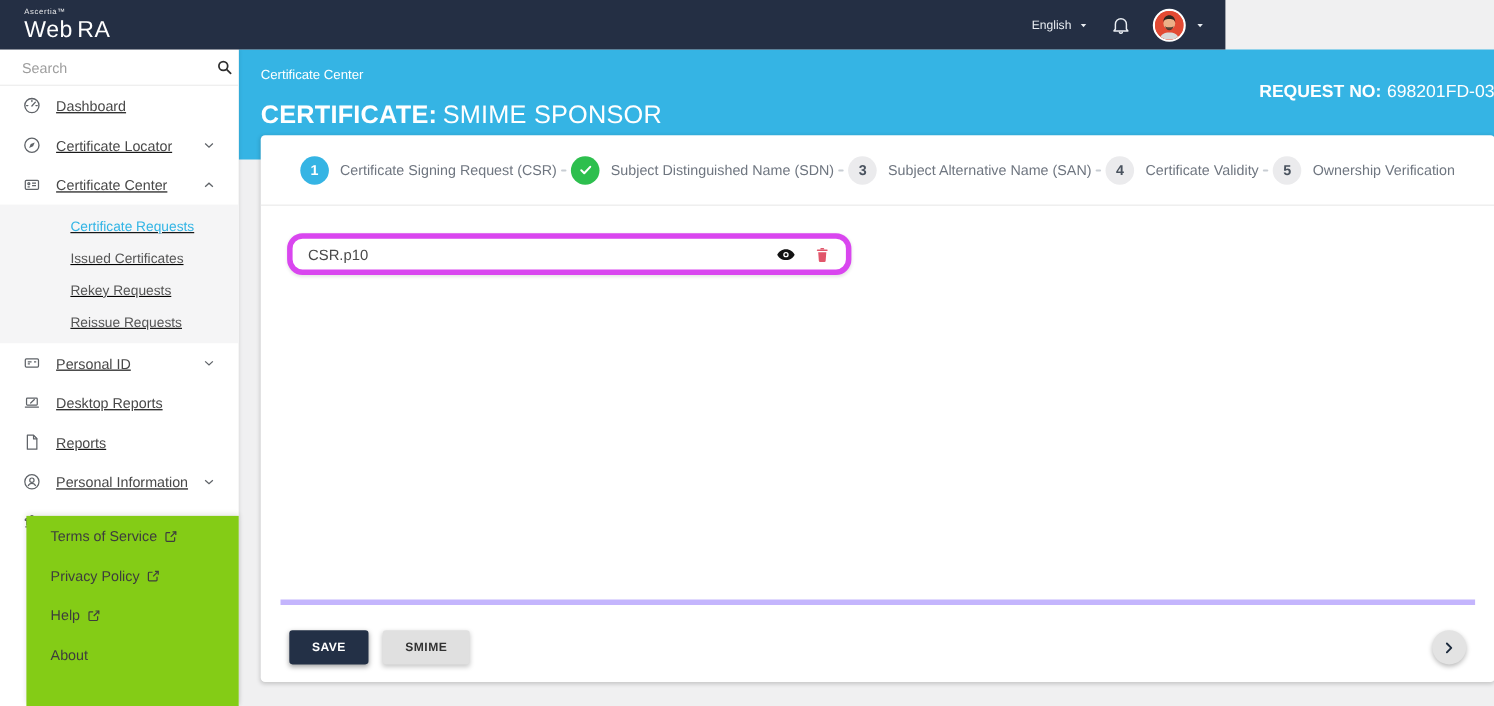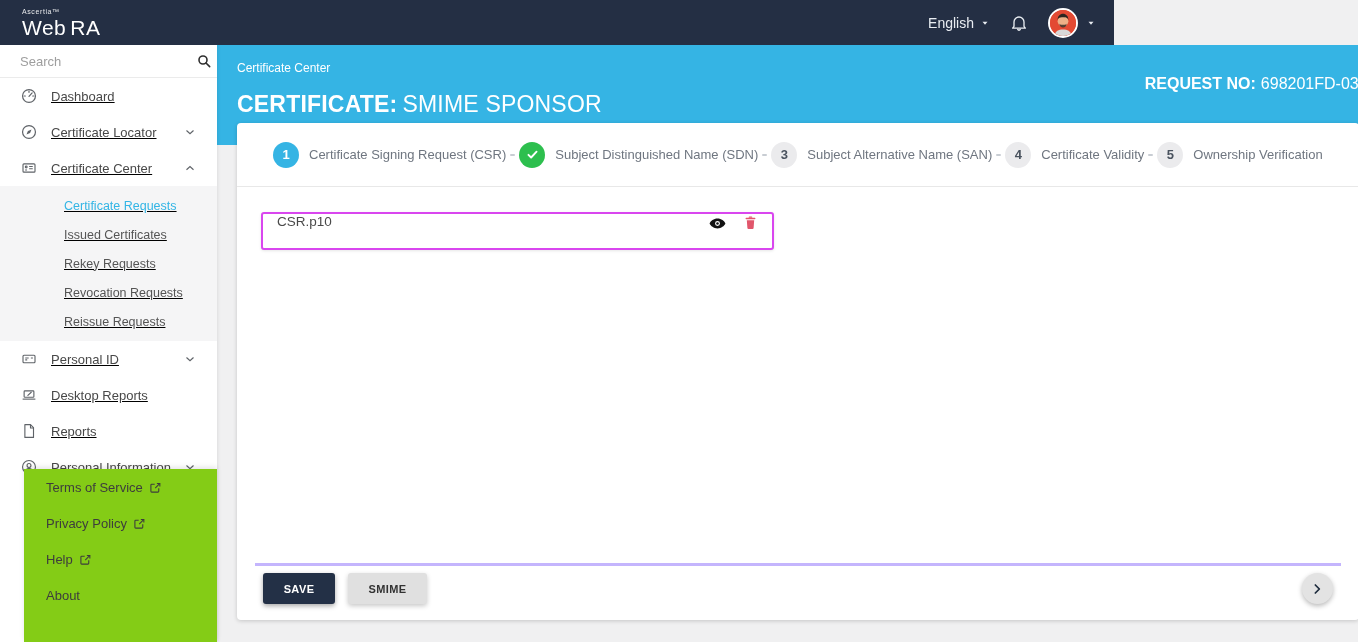--- a/index.html
+++ b/index.html
@@ -7,21 +7,21 @@
               font-family:"Liberation Sans", sans-serif; }
 
   
   .topbar { position:absolute; top:0; left:0; width:1114px; height:45px;
             background:#242f44; display:flex; align-items:center; padding:0 18px 0 22px; z-index:30; }
   .brand { display:flex; flex-direction:column; line-height:1; cursor:pointer; }
   .brand-small { color:#ffffff; font-size:7px; letter-spacing:.6px; margin-bottom:2px; opacity:.9; }
   .brand-main { color:#ffffff; font-size:21px; font-weight:400; letter-spacing:.5px; }
   .brand-main .ra { margin-left:4px; font-weight:300; }
   .topbar-right { margin-left:auto; display:flex; align-items:center; gap:19px; }
-  .lang { display:flex; align-items:center; gap:6px; color:#e9edf2; font-size:14px; cursor:pointer; }
+  .lang { display:flex; align-items:center; gap:6px; color:#e9edf2; font-size:11px; cursor:pointer; }
   .caret { width:10px; height:10px; color:#e9edf2; }
   .bell { width:20px; height:20px; color:#e9edf2; cursor:pointer; }
   .avatar-wrap { display:flex; align-items:center; gap:8px; cursor:pointer; }
   .avatar { width:30px; height:30px; border-radius:50%; border:2px solid #ffffff; overflow:hidden;
             background:#e34a33; }
 
   
   .app { position:absolute; top:45px; left:0; width:1358px; height:597px; display:flex; }
 
   
@@ -66,29 +66,29 @@
   .step-circle { width:26px; height:26px; border-radius:50%; display:flex; align-items:center;
                  justify-content:center; font-size:13px; font-weight:bold; flex:none; }
   .step.active  .step-circle { background:#35b4e4; color:#fff; }
   .step.complete .step-circle { background:#2dbf4e; color:#fff; }
   .step.pending .step-circle { background:#ebebed; color:#49525e; }
   .step-label { font-size:13px; color:#6f7680; white-space:nowrap; }
   .check-svg { width:15px; height:15px; }
   .dash { width:5px; height:2px; background:#c8cdd3; border-radius:1px; flex:none; margin:0 4px; }
 
   .card-body { padding:25px 24px; }
-  .file-box { width:513px; height:38px; border:2px solid #d946ef; border-radius:3px;
-              display:flex; align-items:flex-start; padding:0 13px 0 14px;
+  .file-box { width:513px; height:38px; border:5px solid #d946ef; border-radius:14px;
+              display:flex; align-items:center; padding:0 13px 0 14px;
               box-shadow:0 1px 3px rgba(0,0,0,.10); background:#fff; }
   .file-name { flex:1; font-size:13.5px; color:#4a4a4a; }
   .eye-btn { width:19px; height:19px; color:#121212; cursor:pointer; flex:none; }
   .trash-btn { width:17px; height:17px; color:#e1566b; cursor:pointer; flex:none; margin-left:15px; }
 
   .card-spacer { flex:1; }
-  .card-footer { margin:0 18px; border-top:3px solid #c4b5fd; padding:7px 8px 16px;
+  .card-footer { margin:0 18px; border-top:5px solid #c4b5fd; padding:23px 8px 16px;
                  display:flex; align-items:center; }
   .btn { height:31px; border:none; border-radius:3px; font-size:11px; font-weight:bold;
          letter-spacing:.4px; cursor:pointer; font-family:"Liberation Sans", sans-serif; }
   .btn-save { width:72px; background:#233046; color:#ffffff; box-shadow:0 2px 5px rgba(0,0,0,.35); }
   .btn-close { width:79px; background:#e0e0e0; color:#333; margin-left:13px;
                box-shadow:0 2px 5px rgba(0,0,0,.22); }
   .next-btn { margin-left:auto; width:31px; height:31px; border-radius:50%; border:none;
               background:#e3e3e3; box-shadow:0 2px 5px rgba(0,0,0,.28); cursor:pointer;
               display:flex; align-items:center; justify-content:center; }
   .next-chev { width:16px; height:16px; color:#1d2b3d; }
@@ -177,23 +177,20 @@
         <div class="submenu-item active">
             <span>Certificate Requests</span>
           </div>
         <div class="submenu-item">
             <span>Issued Certificates</span>
           </div>
         <div class="submenu-item">
             <span>Rekey Requests</span>
           </div>
         <div class="submenu-item">
-            <span>Revocation Requests</span>
-          </div>
-        <div class="submenu-item">
             <span>Reissue Requests</span>
           </div>
       </div>
 
       <div class="nav-item">
         <svg class="nav-icon" viewBox="0 0 24 24" fill="none" stroke="currentColor" stroke-width="1.5">
             <rect x="4" y="7" width="16" height="10" rx="1.3"></rect>
             <path d="M7 10.6h4.6M7 13.2h2.6M14.5 10.6h2.7"></path>
           </svg>
         <span>Personal ID</span>

